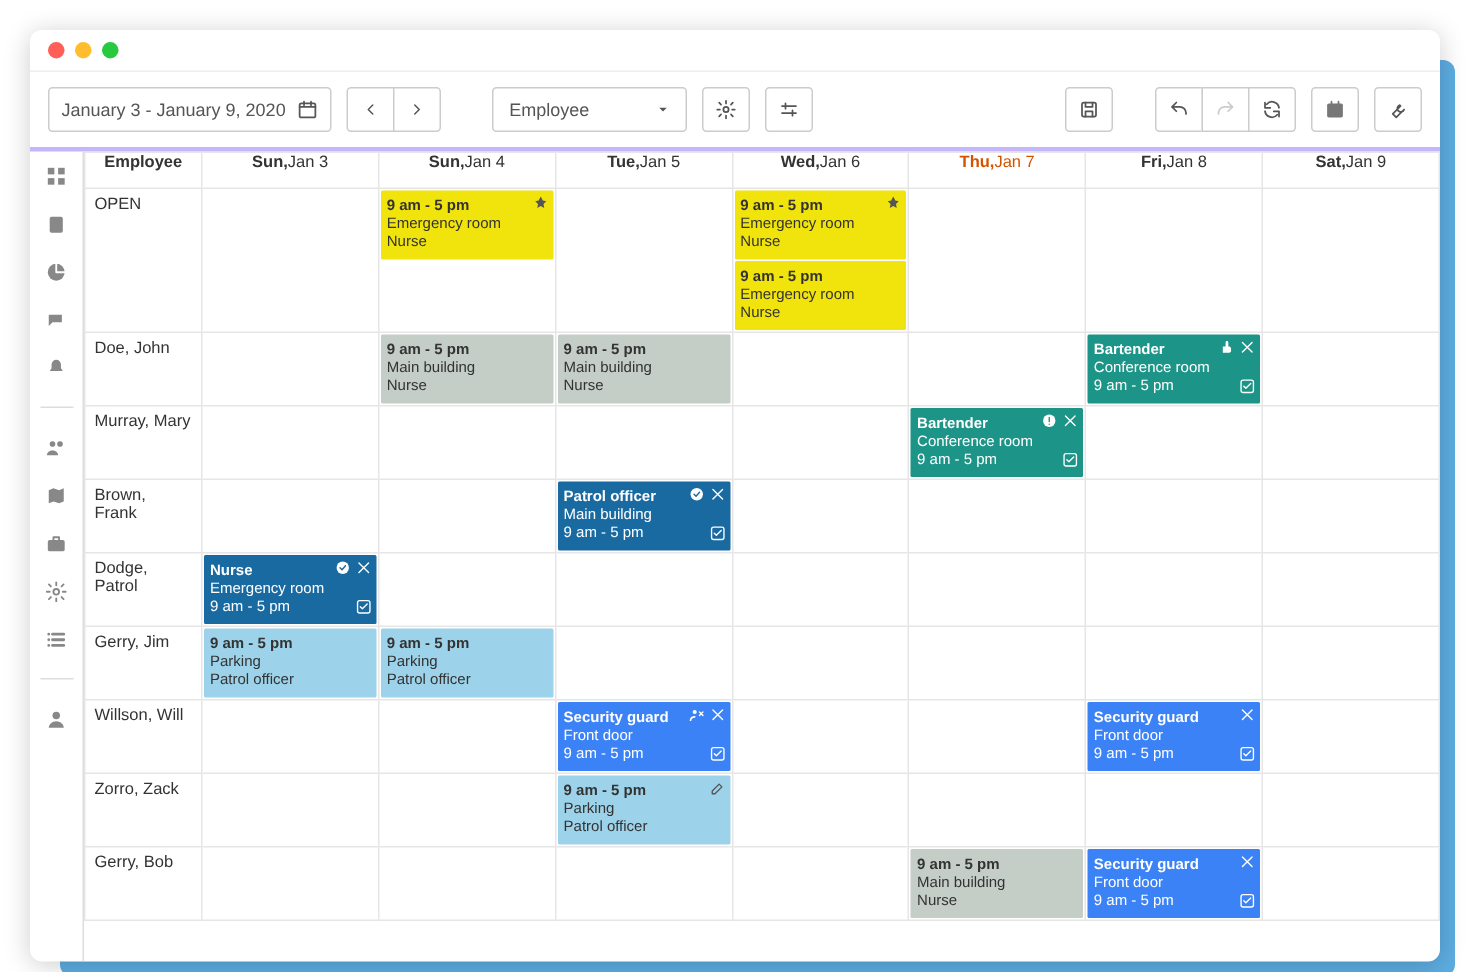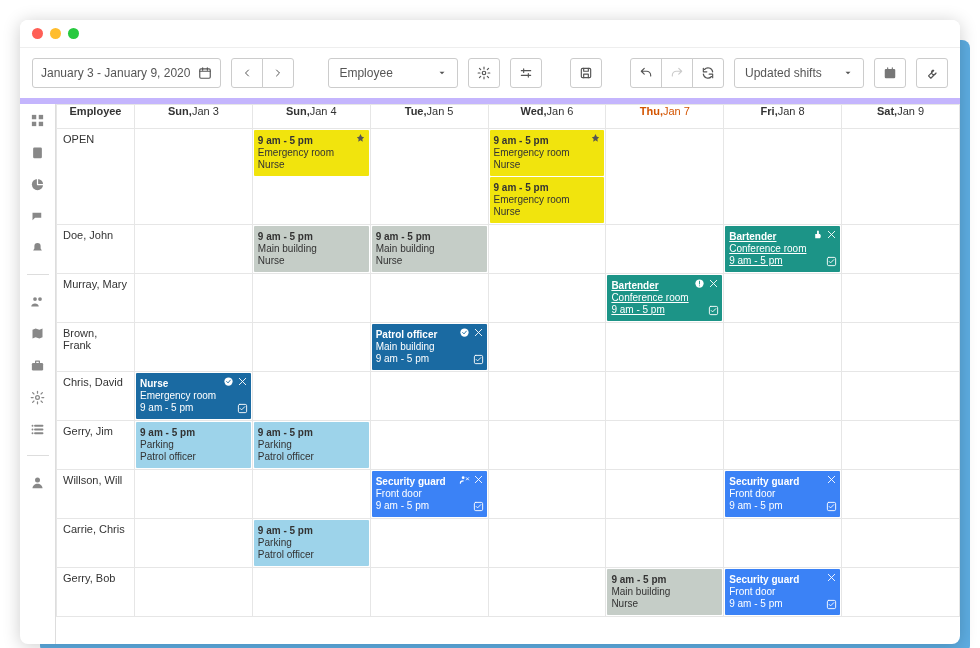--- a/index.html
+++ b/index.html
@@ -4,21 +4,21 @@
 <style>
   * { box-sizing: border-box; margin: 0; padding: 0; font-family: Arial, sans-serif; }
   body { background: #fff; padding: 20px; }
   .shadow-frame { position: relative; }
   .shadow-bg { position: absolute; top: 20px; left: 20px; right: -10px; bottom: -10px; background: #5dade2; border-radius: 8px; }
   .window { position: relative; width: 940px; background: #fff; border-radius: 8px; box-shadow: 0 2px 18px rgba(0,0,0,0.2); overflow: hidden; }
   .titlebar { height: 28px; display: flex; align-items: center; padding-left: 12px; gap: 7px; background: #fff; border-bottom: 1px solid #eee;}
   .dot { width: 11px; height: 11px; border-radius: 50%; }
   .dot.red { background: #ff5f56; } .dot.yellow { background: #ffbd2e; } .dot.green { background: #27c93f; }
   
-  .toolbar { display: flex; align-items: center; gap: 10px; padding: 10px 12px; border-bottom: 6px solid #c4b5fd; justify-content: center; }
+  .toolbar { display: flex; align-items: center; gap: 10px; padding: 10px 12px; border-bottom: 3px solid #c4b5fd; justify-content: center; }
   .btn { height: 30px; border: 1px solid #ccc; background: #fff; border-radius: 3px; display: inline-flex; align-items: center; justify-content: center; padding: 0 8px; font-size: 12px; cursor: pointer; color: #555; }
   .btn.sq { width: 32px; padding: 0; }
   .btn-group { display: flex; }
   .btn-group .btn { border-radius: 0; margin-left: -1px; }
   .btn-group .btn:first-child { border-radius: 3px 0 0 3px; margin-left: 0; }
   .btn-group .btn:last-child { border-radius: 0 3px 3px 0; }
   .date-picker { height: 30px; border: 1px solid #ccc; border-radius: 3px; display: flex; align-items: center; padding: 0 8px; gap: 8px; font-size: 12px; color: #555; }
   .dropdown { height: 30px; border: 1px solid #ccc; border-radius: 3px; display: flex; align-items: center; justify-content: space-between; padding: 0 10px; font-size: 12px; color: #555; min-width: 130px; }
   .spacer { flex: 1; }
   
@@ -40,21 +40,21 @@
   .shift { margin: 1px; padding: 5px 4px; font-size: 10px; line-height: 1.2; position: relative; border-radius: 1px; }
   .shift .t1 { font-weight: bold; }
   .shift .icons { position: absolute; top: 3px; right: 3px; display: flex; gap: 3px; align-items: center;}
   .shift .icons svg { width: 11px; height: 11px; }
   .shift .corner { position: absolute; bottom: 2px; right: 3px; }
   
   .c-yellow { background: #f1e40d; color: #333; }
   .c-gray   { background: #c5cdc7; color: #333; }
   .c-navy   { background: #1a6aa2; color: #fff; }
   .c-blue   { background: #9dd3ea; color: #333; }
-  .c-teal   { background: #1c9487; color: #fff; text-decoration: underline; }
+  .c-teal   { background: #1c9487; color: #fff; }
   .c-red    { background: #3b82f6; color: #fff; }
   
   svg { stroke: currentColor; fill: none; stroke-width: 2; stroke-linecap: round; stroke-linejoin: round; }
   .fill { fill: currentColor; stroke: none; }
 </style>
 </head>
 <body>
 
 <div class="shadow-frame">
 <div class="shadow-bg"></div>
@@ -122,26 +122,20 @@
               <path d="M15 14l5-5-5-5M20 9h-9a7 7 0 00-7 7v1"></path>
             </svg>
           </div>
       <div class="btn sq">
             <svg width="14" height="14" viewBox="0 0 24 24">
               <path d="M4 4v6h6M20 20v-6h-6"></path>
               <path d="M20 10A8 8 0 006 6M4 14a8 8 0 0014 4"></path>
             </svg>
           </div>
     </div>
-    <div class="dropdown">
-      <span>Updated shifts</span>
-      <svg width="10" height="10" viewBox="0 0 24 24">
-            <path d="M6 9l6 6 6-6" class="fill"></path>
-          </svg>
-    </div>
     <div class="btn sq">
           <svg width="14" height="14" viewBox="0 0 24 24">
             <rect x="3" y="5" width="18" height="16" rx="2" class="fill" style="fill:#777"></rect>
             <path d="M8 3v4M16 3v4" style="stroke:#777"></path>
           </svg>
         </div>
     <div class="btn sq">
           <svg width="14" height="14" viewBox="0 0 24 24">
             <path d="M14 7a4 4 0 105 5l-9 9-4-4 9-9"></path>
           </svg>
@@ -372,21 +366,21 @@
                         <path d="M7 12l3 3 7-7"></path>
                       </svg></span>
                   </div>
                 </td>
                 <td></td>
                 <td></td>
                 <td></td>
                 <td></td>
               </tr>
               <tr>
-                <td class="name-col">Chris, David</td>
+                <td class="name-col">Dodge, Patrol</td>
                 <td>
                   <div class="shift c-navy">
                     <span class="icons">
                       <svg viewBox="0 0 24 24">
                         <circle cx="12" cy="12" r="9" class="fill" style="fill:#fff"></circle>
                         <path d="M8 12l3 3 5-6" style="stroke:#1a6aa2"></path>
                       </svg>
                       <svg viewBox="0 0 24 24">
                         <path d="M5 5l14 14M19 5L5 19"></path>
                       </svg>
@@ -468,30 +462,35 @@
                     <div>9 am - 5 pm</div>
                     <span class="corner"><svg viewBox="0 0 24 24" width="11" height="11">
                         <rect x="3" y="3" width="18" height="18" rx="3" style="stroke:currentColor"></rect>
                         <path d="M7 12l3 3 7-7"></path>
                       </svg></span>
                   </div>
                 </td>
                 <td></td>
               </tr>
               <tr>
-                <td class="name-col">Carrie, Chris</td>
+                <td class="name-col">Zorro, Zack</td>
+                <td></td>
                 <td></td>
                 <td>
                   <div class="shift c-blue">
+                    <span class="icons">
+                      <svg viewBox="0 0 24 24">
+                        <path d="M4 16l10-10 4 4-10 10H4v-4zM14 6l4 4" style="stroke:#555"></path>
+                      </svg>
+                    </span>
                     <div class="t1">9 am - 5 pm</div>
                     <div>Parking</div>
                     <div>Patrol officer</div>
                   </div>
                 </td>
-                <td></td>
                 <td></td>
                 <td></td>
                 <td></td>
                 <td></td>
               </tr>
               <tr>
                 <td class="name-col">Gerry, Bob</td>
                 <td></td>
                 <td></td>
                 <td></td>

